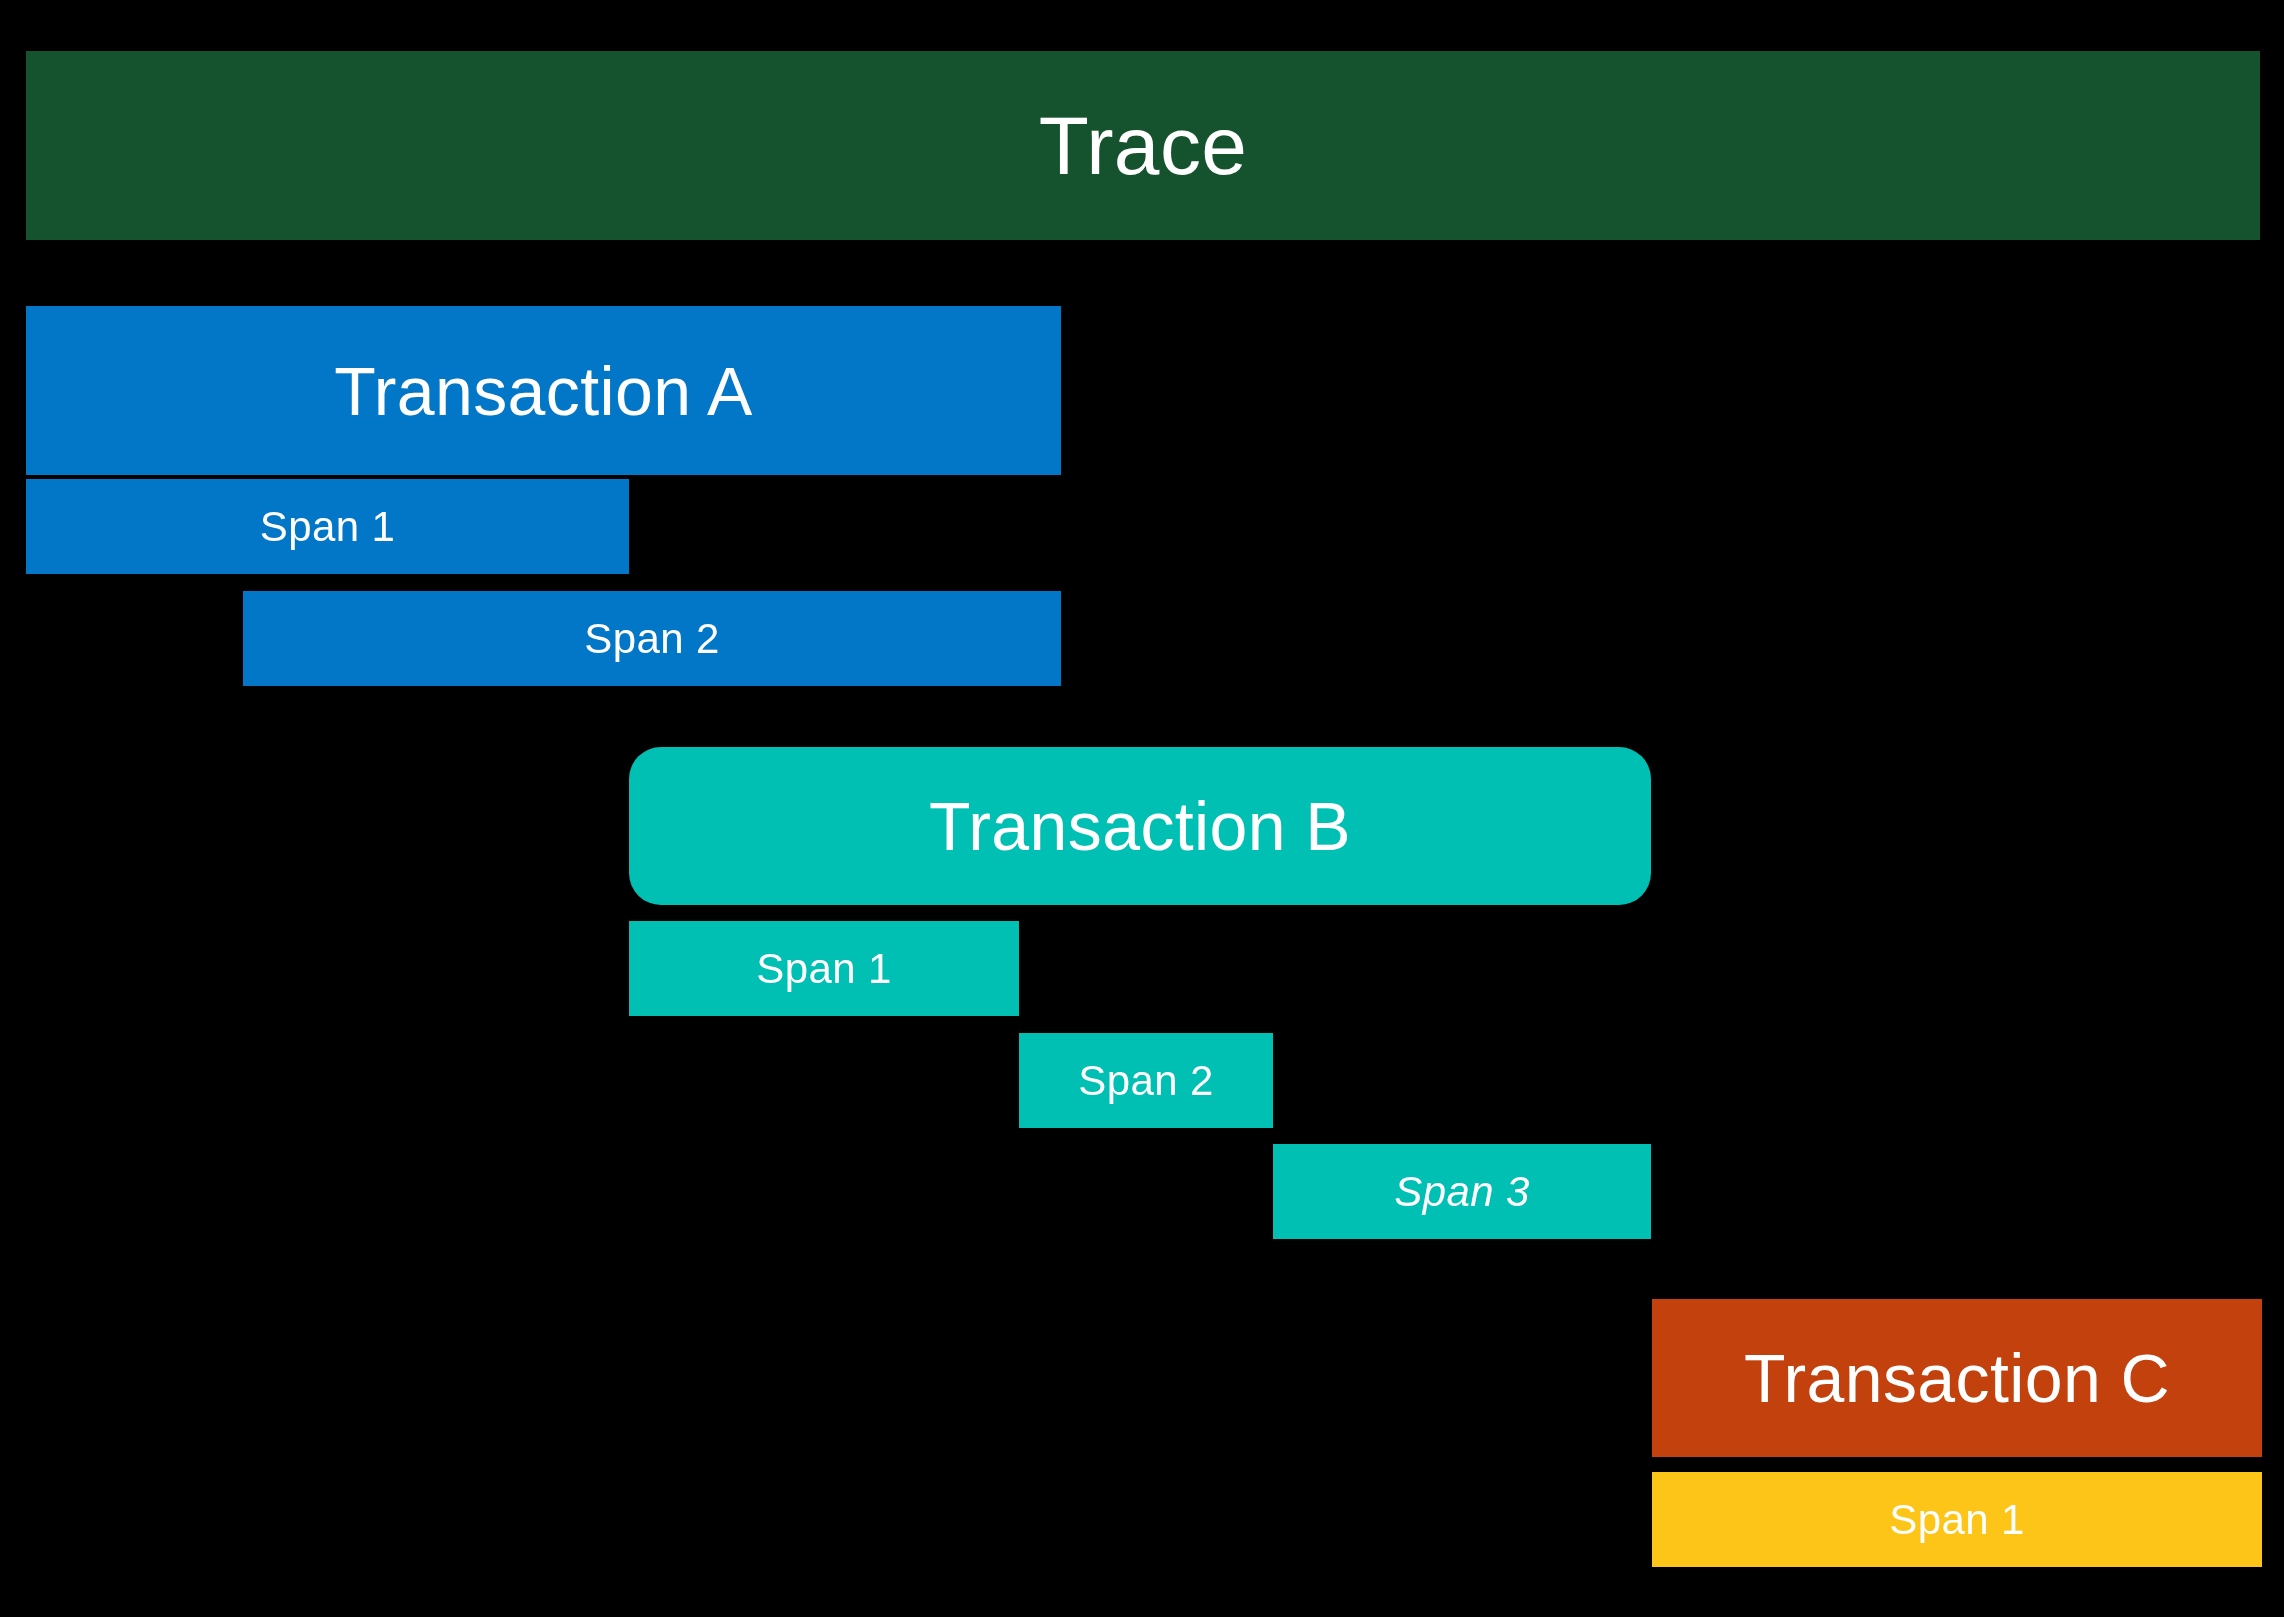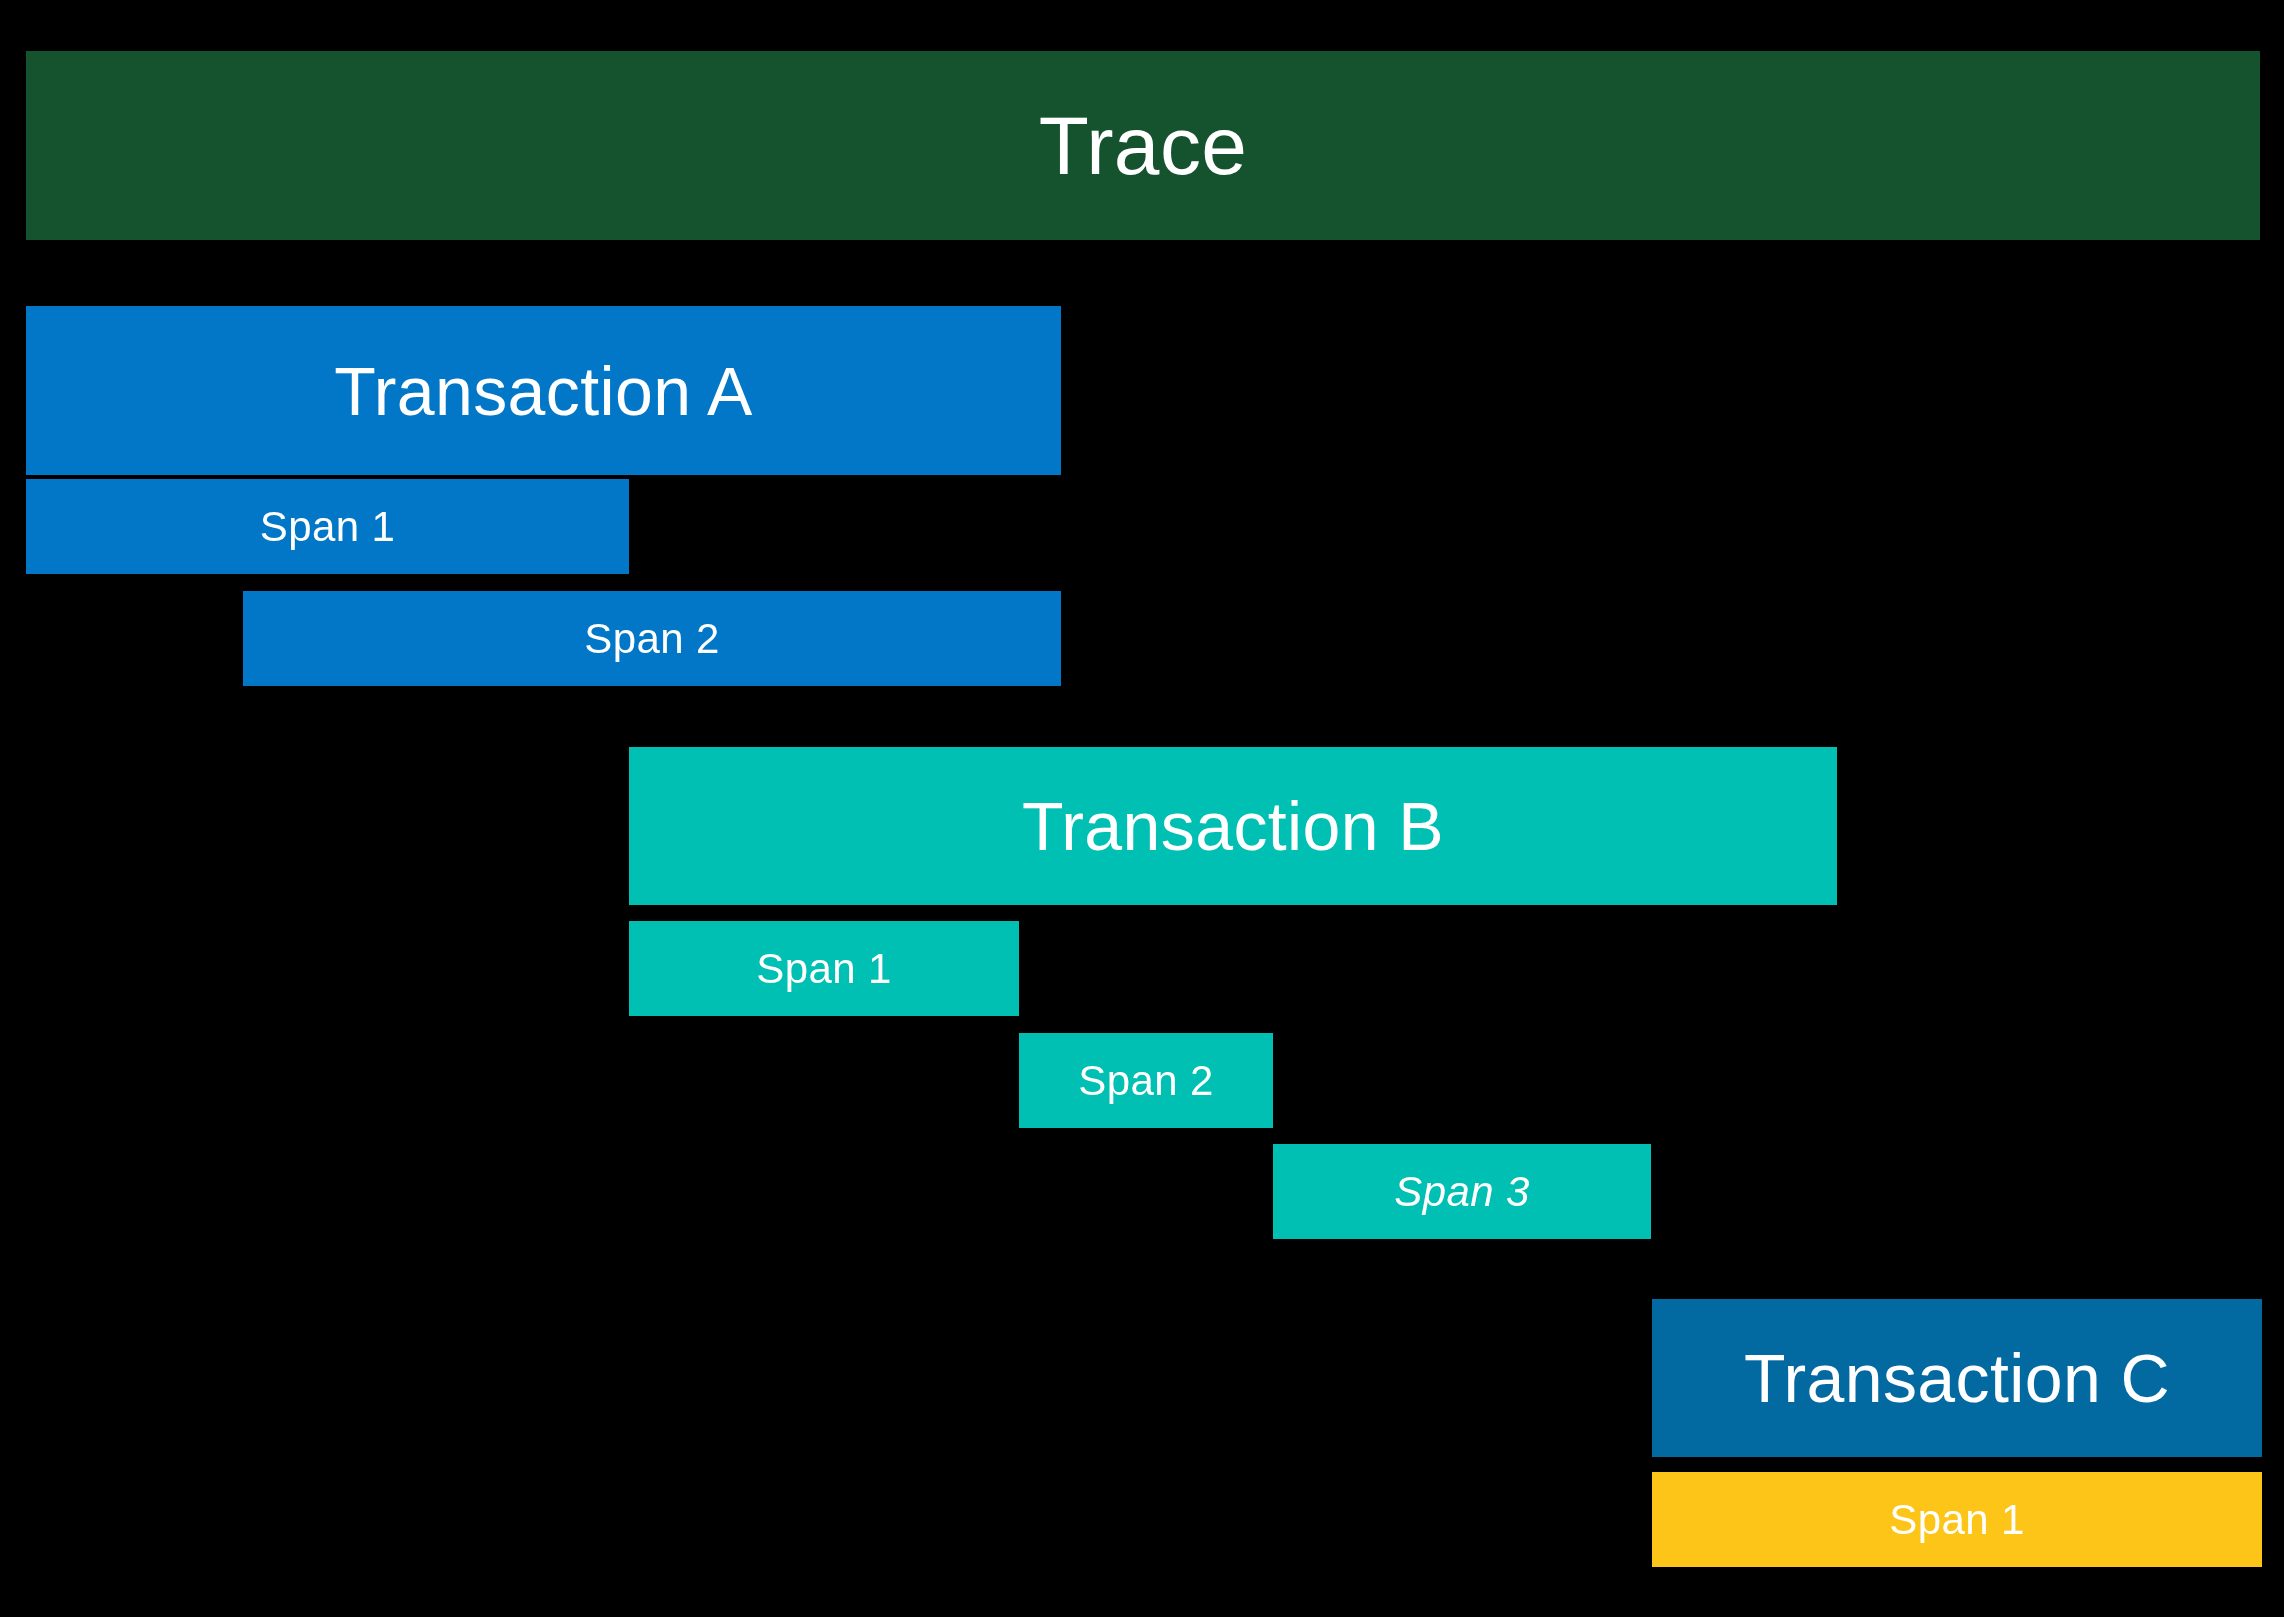--- a/index.html
+++ b/index.html
@@ -45,32 +45,32 @@
     </div>
     <div class="bar lvl-transaction" style="left: 26px; top: 306px; width: 1035px; height: 169px; background: rgb(2, 119, 200);">
       <span class="bar-label">Transaction A</span>
     </div>
     <div class="bar lvl-span" style="left: 26px; top: 479px; width: 603px; height: 95px; background: rgb(2, 119, 200);">
       <span class="bar-label">Span 1</span>
     </div>
     <div class="bar lvl-span" style="left: 243px; top: 591px; width: 818px; height: 95px; background: rgb(2, 119, 200);">
       <span class="bar-label">Span 2</span>
     </div>
-    <div class="bar lvl-transaction" style="left: 629px; top: 747px; width: 1208px; height: 158px; background: rgb(0, 191, 179);">
+    <div class="bar lvl-transaction" style="left: 629px; top: 747px; width: 1022px; height: 158px; background: rgb(0, 191, 179); border-radius: 32px;">
       <span class="bar-label">Transaction B</span>
     </div>
     <div class="bar lvl-span" style="left: 629px; top: 921px; width: 390px; height: 95px; background: rgb(0, 191, 179);">
       <span class="bar-label">Span 1</span>
     </div>
     <div class="bar lvl-span" style="left: 1019px; top: 1033px; width: 254px; height: 95px; background: rgb(0, 191, 179);">
       <span class="bar-label">Span 2</span>
     </div>
     <div class="bar lvl-span" style="left: 1273px; top: 1144px; width: 378px; height: 95px; background: rgb(0, 191, 179); font-style: italic;">
       <span class="bar-label">Span 3</span>
     </div>
-    <div class="bar lvl-transaction" style="left: 1652px; top: 1299px; width: 610px; height: 158px; background: #0369a1;">
+    <div class="bar lvl-transaction" style="left: 1652px; top: 1299px; width: 610px; height: 158px; background: #c2410c;">
       <span class="bar-label">Transaction C</span>
     </div>
     <div class="bar lvl-span" style="left: 1652px; top: 1472px; width: 610px; height: 95px; background: rgb(253, 197, 23);">
       <span class="bar-label">Span 1</span>
     </div>
   </div>
 
 
 </body></html>

